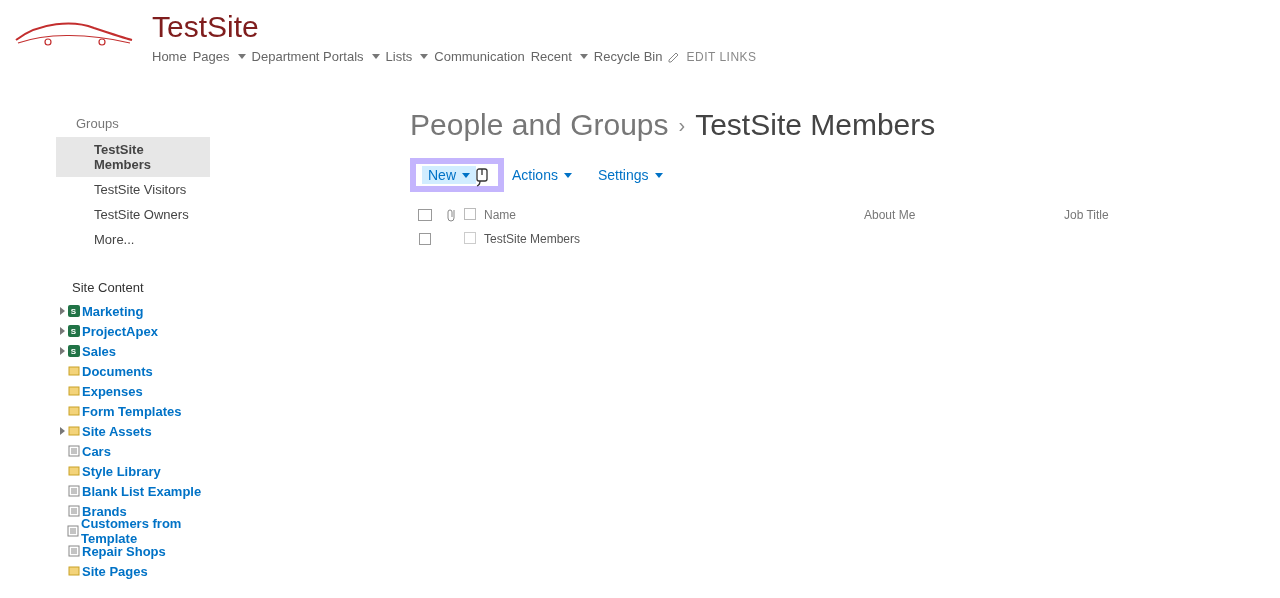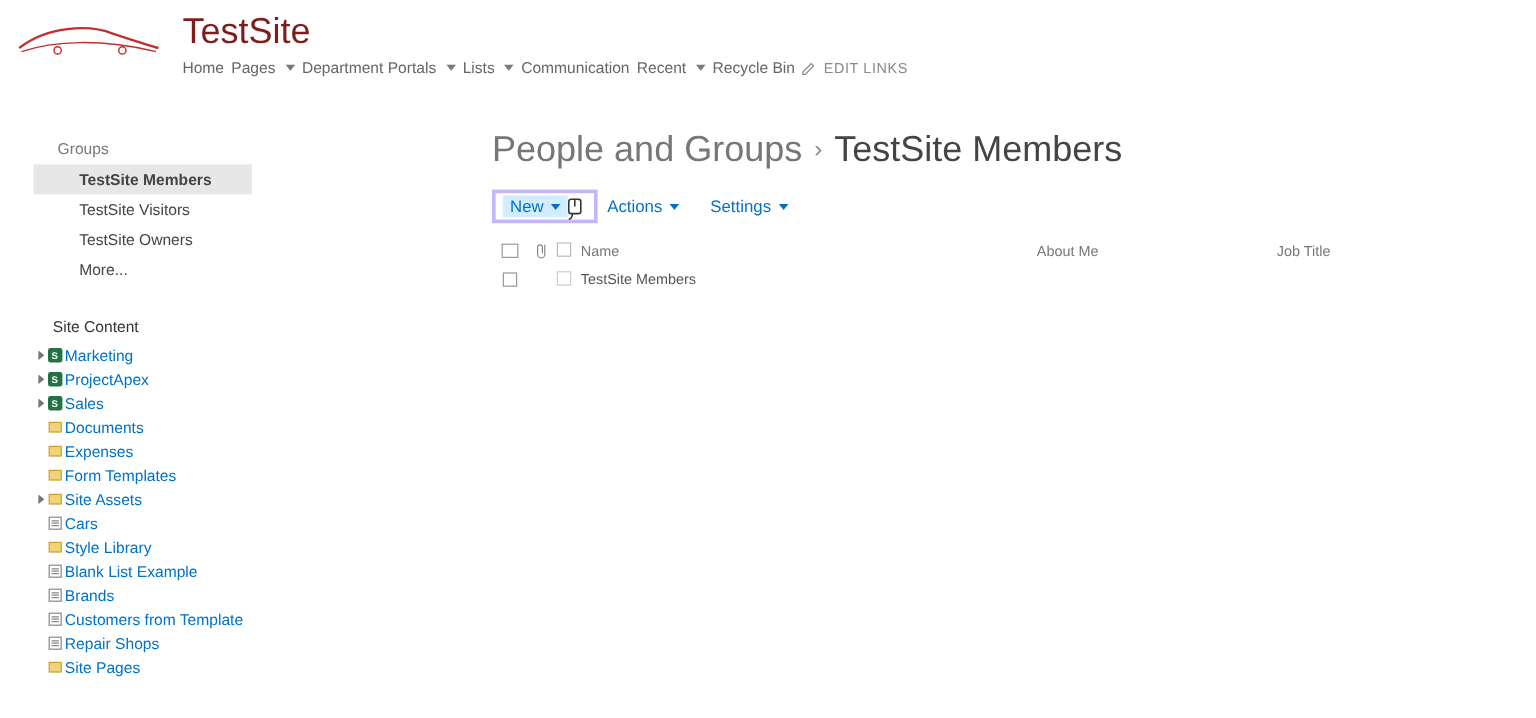--- a/index.html
+++ b/index.html
@@ -27,54 +27,54 @@
     width: 0; height: 0; border-left: 4px solid transparent; border-right: 4px solid transparent;
     border-top: 5px solid #777; display: inline-block;
   }
   .editlinks { display: flex; align-items: center; gap: 6px; color: #888; font-size: 12px; letter-spacing: .5px; }
   .pencil { width: 12px; height: 12px; }
   .pencil svg { display:block; }
 
   .body-row { display: flex; align-items: flex-start; margin-top: 48px; }
 
   
-  .leftnav { width: 210px; padding-left: 28px; flex: none; }
+  .leftnav { width: 210px; padding-left: 56px; flex: none; }
   .leftnav .hdr { color: #777; font-size: 13px; margin: 4px 0 6px 20px; }
   .group-list .group-item {
     padding: 5px 8px 5px 38px; color: #444; font-size: 13px;
   }
   .group-list .group-item.sel { background: #e7e7e7; font-weight: 600; }
 
   .scheader { color: #333; font-size: 13px; margin: 28px 0 6px 16px; }
   .tree { list-style: none; margin: 0; padding: 0; }
   .tree li { display: flex; align-items: center; height: 20px; margin-left: 4px; }
   .tree li .twisty {
     width: 0; height: 0; border-top: 4px solid transparent; border-bottom: 4px solid transparent;
     border-left: 5px solid #777; margin-right: 2px; visibility: hidden;
   }
   .tree li.has-child .twisty { visibility: visible; }
   .tree li .ticon { width: 13px; height: 13px; margin-right: 2px; display:inline-flex; align-items:center; justify-content:center; }
-  .tree li a { font-size: 13px; color: #0072c6; }
+  .tree li a { font-size: 13px; color: #0072c6; font-weight: bold; }
   .ic-sub { background:#217346; color:#fff; font-size:8px; font-weight:bold; border-radius:2px; width:12px; height:12px; display:flex; align-items:center; justify-content:center; }
   .ic-lib svg, .ic-list svg { display:block; }
 
   
   .main { flex: 1; padding-left: 200px; }
   .page-title-row { display:flex; align-items:center; gap: 10px; margin-top: -4px; }
   .page-title-a { font-size: 30px; font-weight: 300; color: #777; text-align: right; }
   .page-title-sep { font-size: 20px; color: #888; }
   .page-title-b { font-size: 30px; font-weight: 300; color: #444; }
 
   .toolbar { margin-top: 16px; display:flex; align-items:center; }
   .tb-item { color: #0072c6; font-size: 14px; padding: 3px 8px; display:flex; align-items:center; gap:6px; }
   .tb-caret {
     width:0;height:0;border-left:4px solid transparent;border-right:4px solid transparent;border-top:5px solid #0072c6;
   }
   .new-wrap {
-    border: 3px solid #c4b5fd; display:inline-flex; align-items:center; padding: 2px 22px 2px 6px;
+    border: 6px solid #c4b5fd; display:inline-flex; align-items:center; padding: 2px 22px 2px 6px;
     position: relative;
   }
   .new-inner { background: #76c9ff55; padding: 1px 6px; }
   .cursor {
     position:absolute; right:6px; top:3px; width:18px; height:20px;
   }
   .cursor svg { display:block; }
 
   .grid { margin-top: 12px; }
   .gridhead, .gridrow { display:flex; align-items:center; font-size: 12px; color:#777; }

